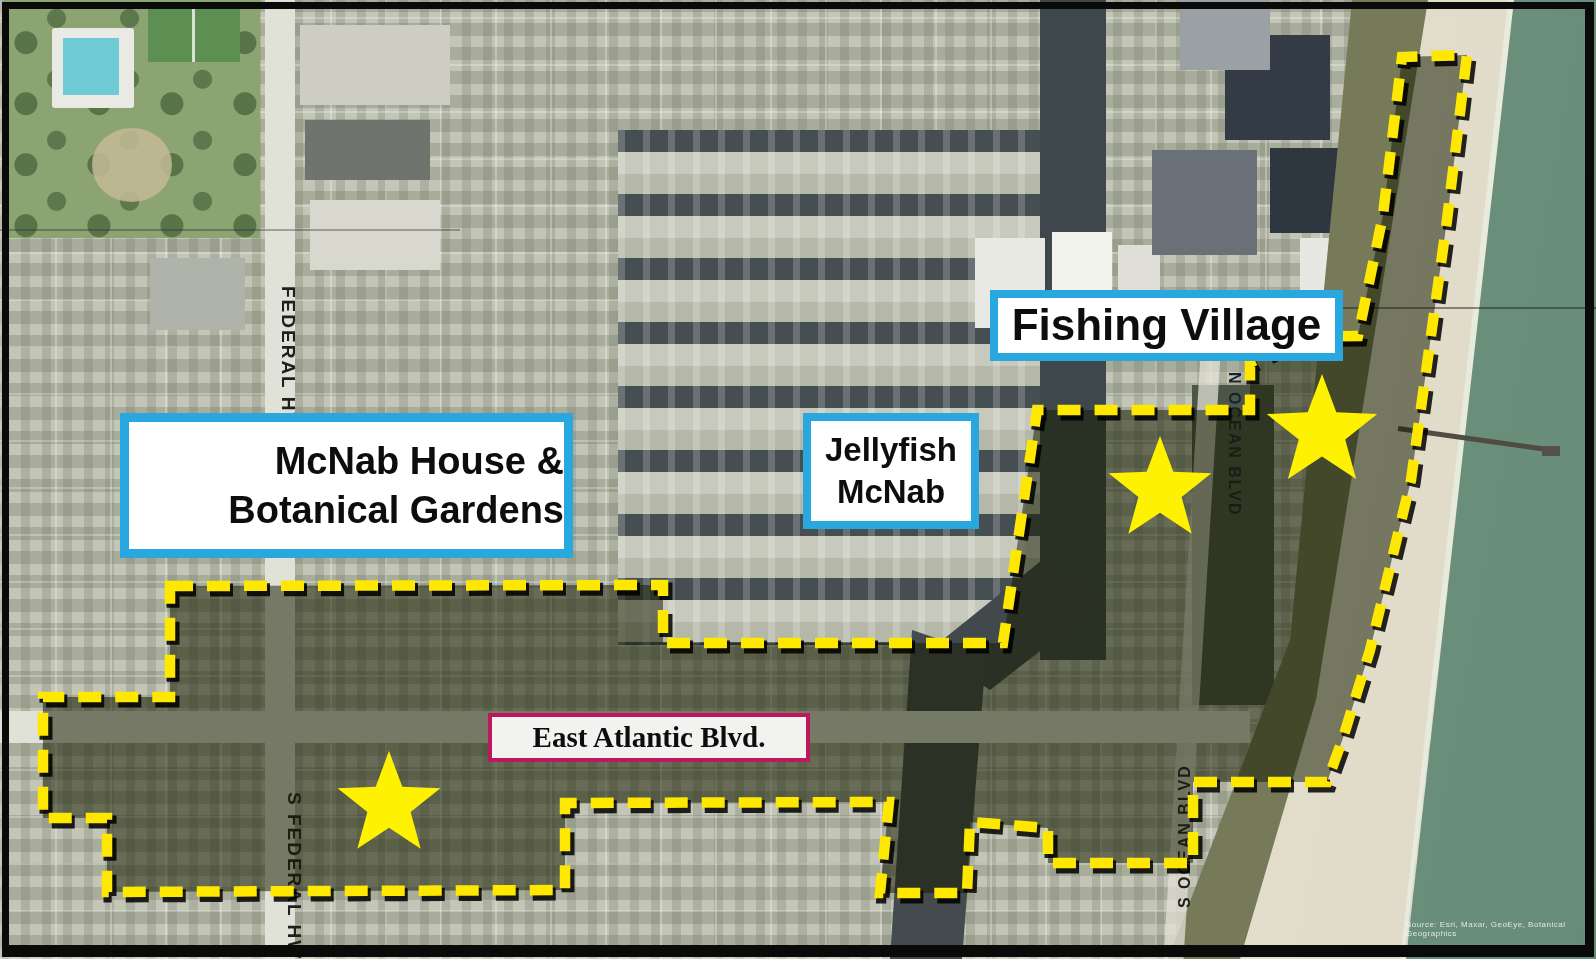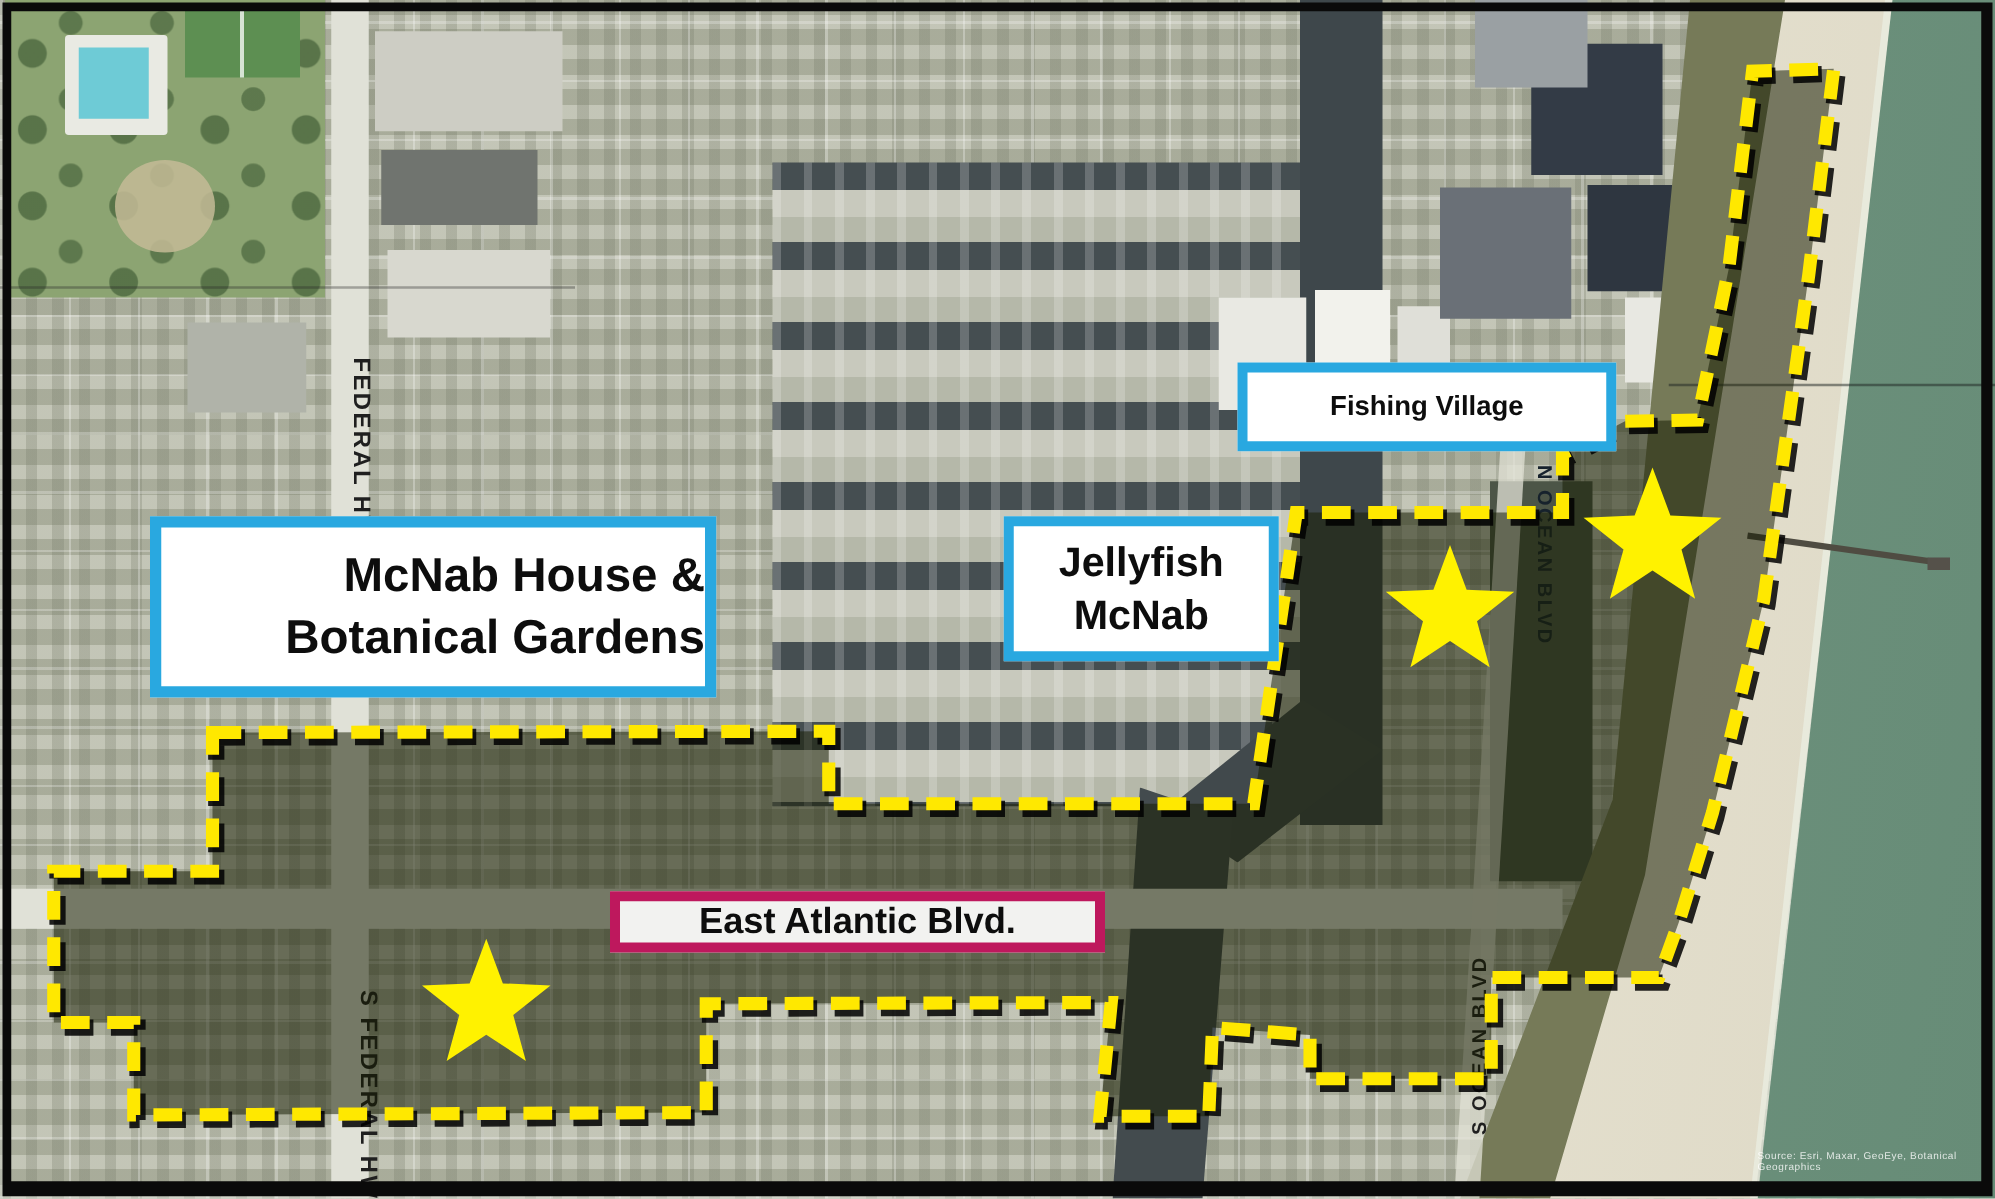--- a/index.html
+++ b/index.html
@@ -66,24 +66,24 @@
   #lbl-soc {left:1176px;top:908px;font-size:16px;transform:rotate(-90deg);}
 
   
   svg.overlay{position:absolute;left:0;top:0;z-index:3;}
 
   
   .box{position:absolute;z-index:4;background:#ffffff;border:8px solid #29a8e0;color:#0d0d0d;
     font-weight:bold;display:flex;flex-direction:column;align-items:center;justify-content:center;
     text-align:center;line-height:1.28;box-sizing:border-box;}
   #box-mcnab {left:120px;top:413px;width:453px;height:145px;font-size:38px;border-width:9px;}
-  #box-jelly {left:803px;top:413px;width:220px;height:116px;font-size:33px;}
-  #box-fv    {left:990px;top:290px;width:303px;height:71px;font-size:22px;}
-  #box-street{left:488px;top:713px;width:396px;height:49px;background:#f2f2f0;
-    border:8px solid #be185d;font-size:29px;flex-direction:row;}
+  #box-jelly {left:803px;top:413px;width:176px;height:116px;font-size:33px;}
+  #box-fv    {left:990px;top:290px;width:353px;height:71px;font-size:44px;}
+  #box-street{left:488px;top:713px;width:322px;height:49px;background:#f2f2f0;
+    border:4px solid #be185d;font-size:29px;flex-direction:row;font-family:Liberation Serif, serif;}
   .attribution{position:absolute;left:1406px;top:920px;z-index:4;font-size:8px;
     color:rgba(255,255,255,.8);letter-spacing:.5px;}
 
   
   .frame{position:absolute;inset:2px;z-index:5;border-style:solid;border-color:#0a0a0a;
     border-width:7px 9px 12px 7px;pointer-events:none;}
 </style>
 </head>
 <body>
 

